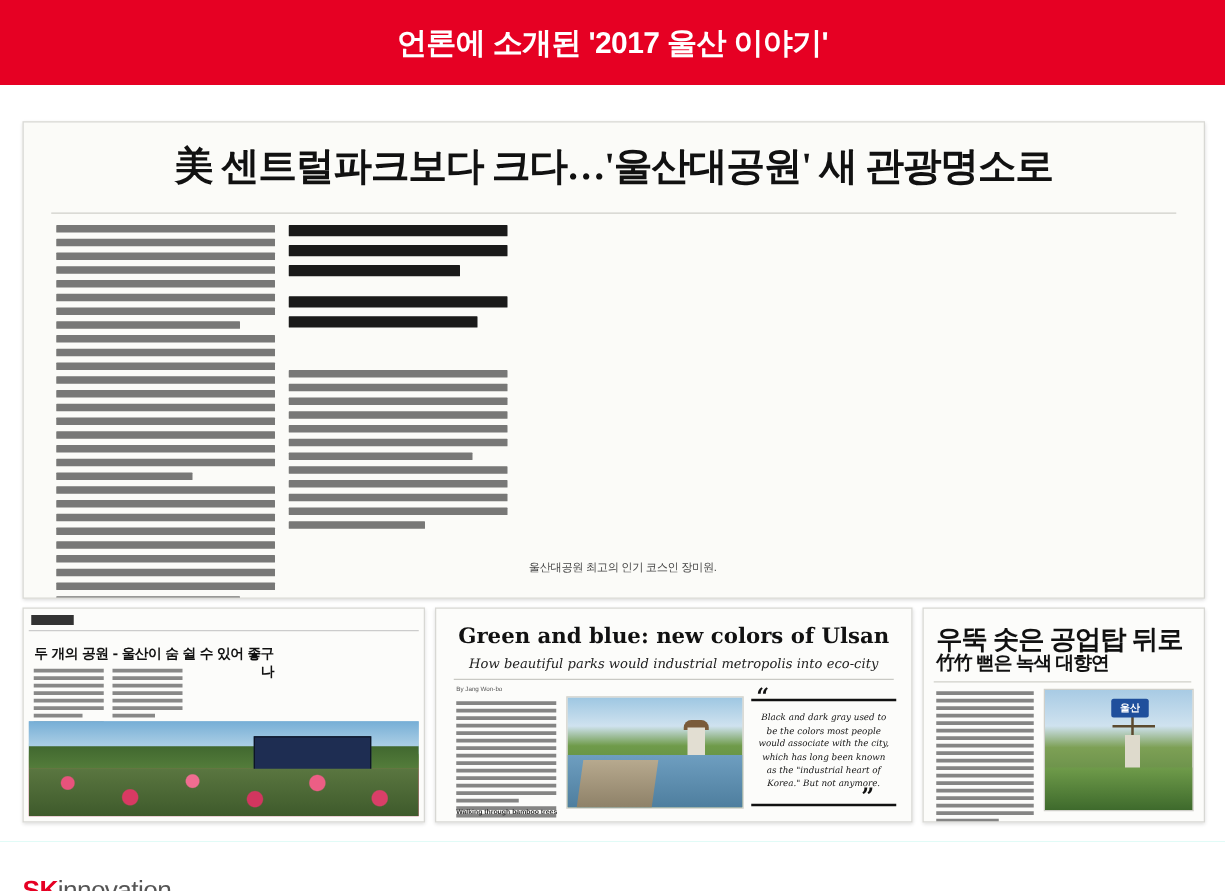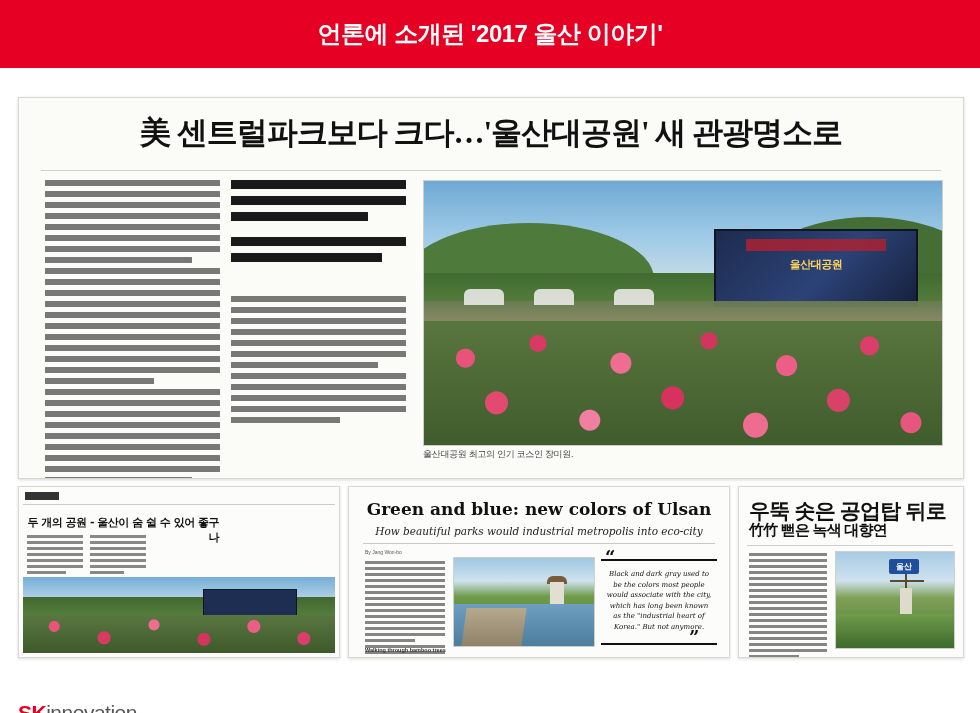--- a/index.html
+++ b/index.html
@@ -366,35 +366,20 @@
           <div class="txt-line"></div>
           <div class="txt-line"></div>
         <div class="txt-line mid"></div>
         <div class="txt-line"></div>
           <div class="txt-line"></div>
           <div class="txt-line"></div>
         <div class="txt-line"></div>
           <div class="txt-line short"></div>
       </div>
 
-      <div class="main-photo">
-        <div class="p-sky"></div>
-        <div class="p-hill-l"></div>
-        <div class="p-hill-r"></div>
-        <div class="p-tree-band"></div>
-        <div class="p-screen">
-          <div class="p-screen-red"></div>
-          <div class="p-screen-txt">울산대공원</div>
-        </div>
-        <div class="p-crowd"></div>
-        <div class="p-tent" style="left:40px;"></div>
-        <div class="p-tent" style="left:110px;"></div>
-        <div class="p-tent" style="left:190px;"></div>
-        <div class="p-flowers"></div>
-      </div>
       <div class="photo-caption">울산대공원 최고의 인기 코스인 장미원.</div>
     </div>
 
     <div class="bottom-row">
 
       <div class="clip clip-a">
         <div class="a-tag"></div>
         <div class="a-toprule"></div>
         <div class="a-head">두 개의 공원 - 울산이 숨 쉴 수 있어 좋구나</div>
         <div class="a-cols">

